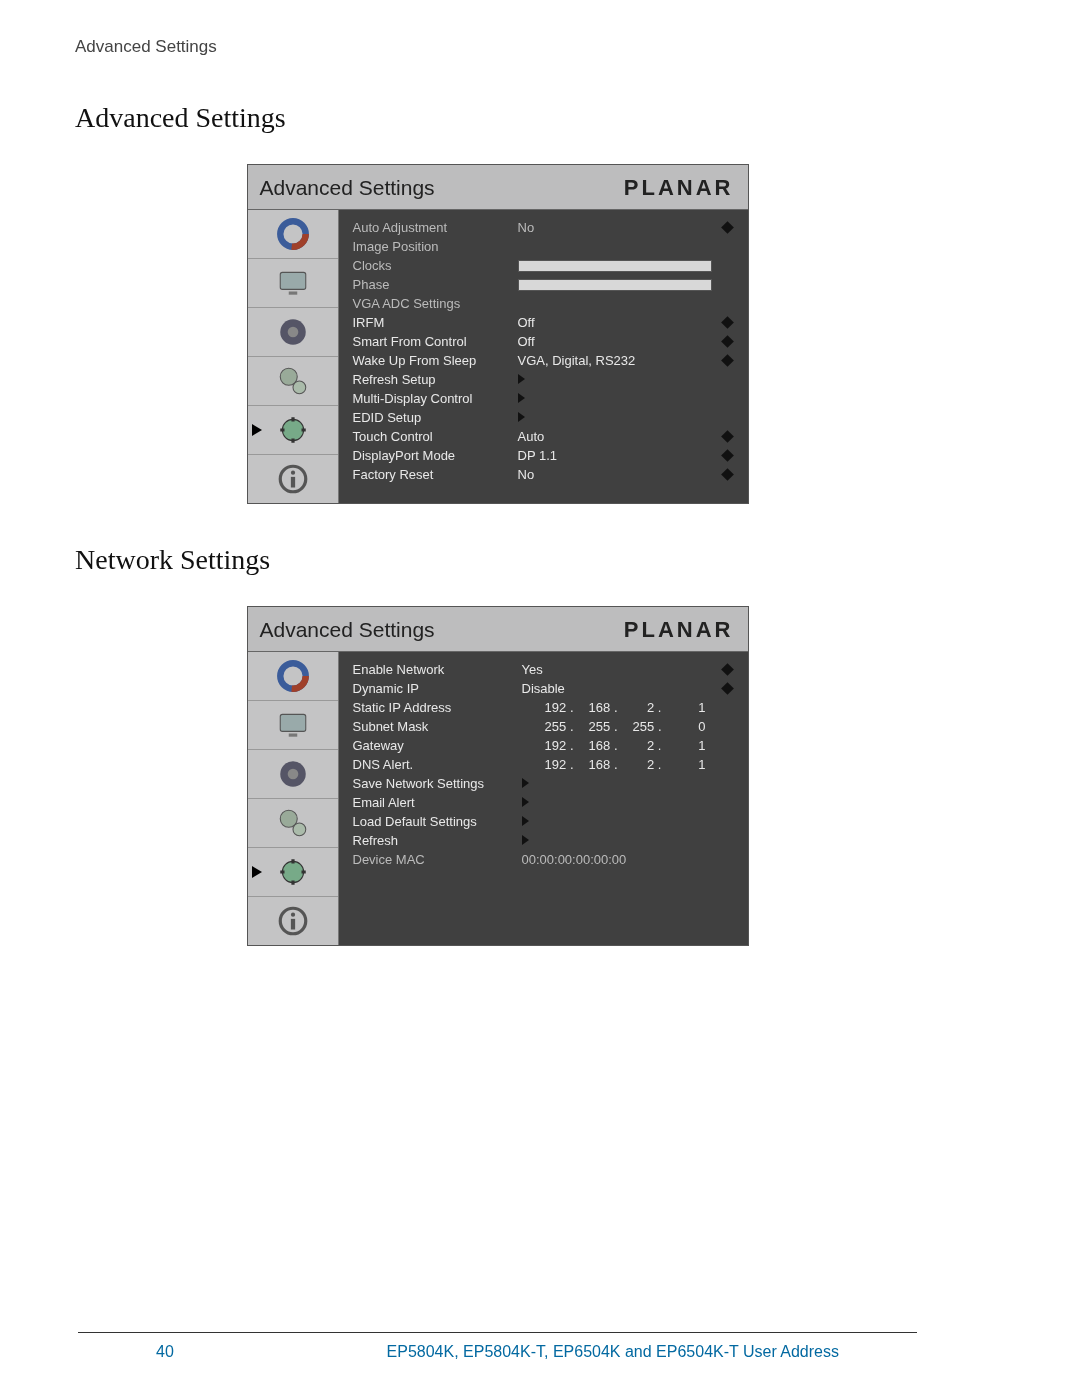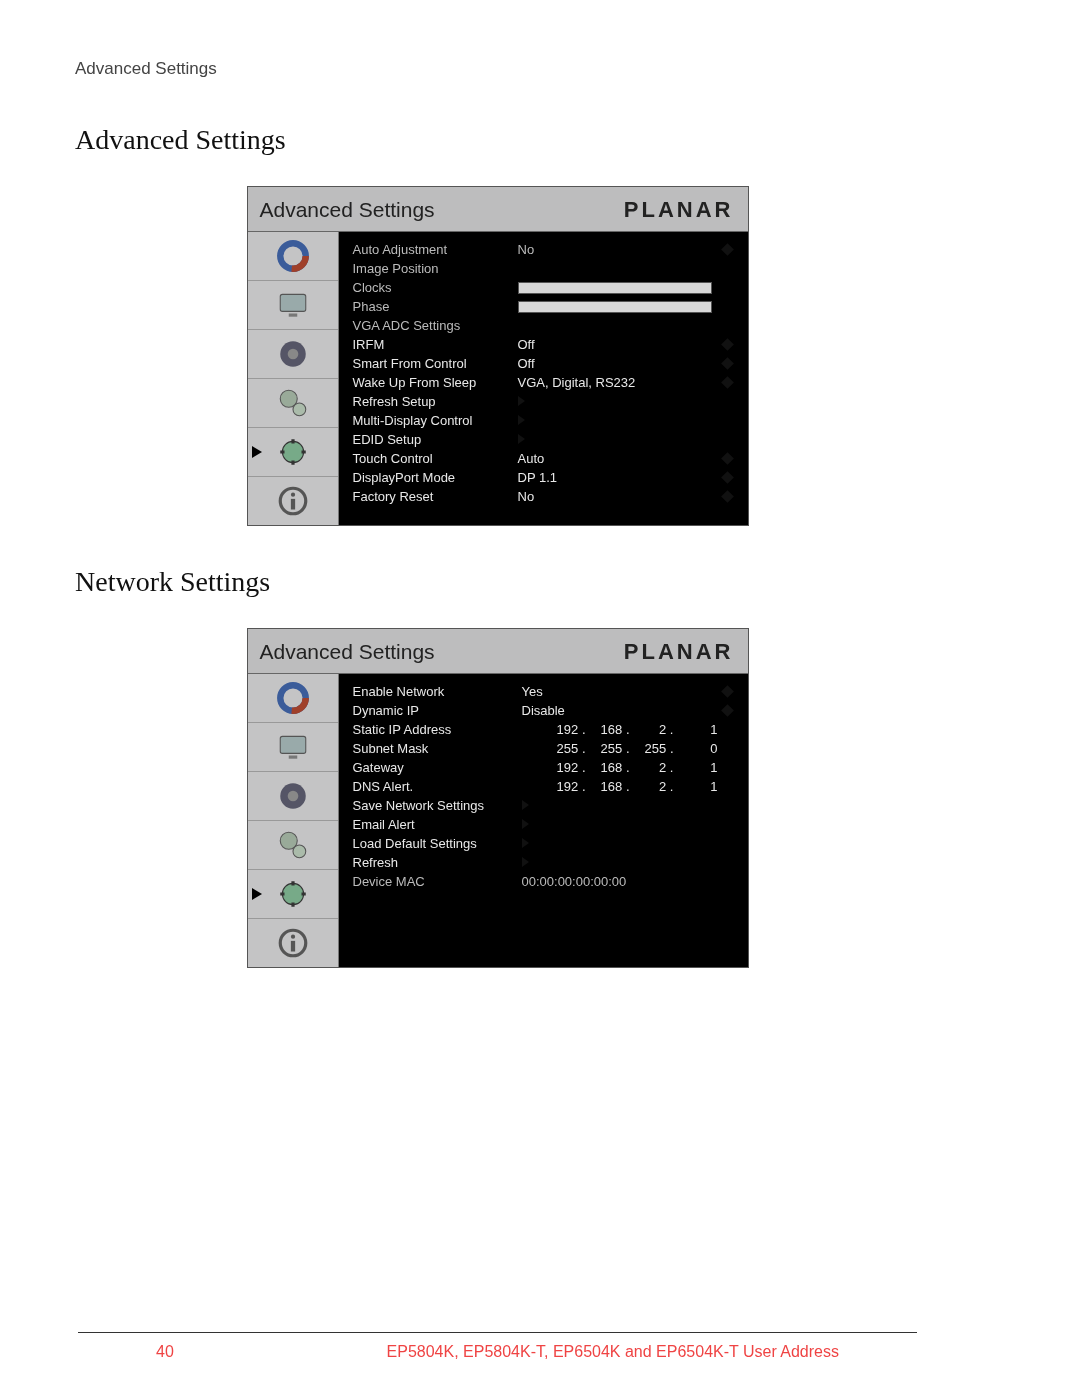--- a/index.html
+++ b/index.html
@@ -7,21 +7,21 @@
     padding: 0;
     background: #fff;
     font-family: Arial, Helvetica, sans-serif;
     color: #222;
   }
   .page {
     width: 995px;
     height: 1397px;
     position: relative;
     box-sizing: border-box;
-    padding: 59px 75px 0 75px;
+    padding: 37px 75px 0 75px;
   }
   .breadcrumb {
     font-size: 17px;
     color: #444;
     margin-bottom: 45px;
   }
   .section-title {
     font-family: Georgia, "Times New Roman", serif;
     font-size: 28px;
     color: #111;
@@ -87,21 +87,21 @@
     left: 4px;
     top: 50%;
     transform: translateY(-50%);
     width: 0; height: 0;
     border-top: 6px solid transparent;
     border-bottom: 6px solid transparent;
     border-left: 10px solid #000;
   }
   .osd-content {
     flex: 1;
-    background: #000000;
+    background: #404040;
     padding: 8px 10px 10px 14px;
     font-size: 13px;
     color: #e8e8e8;
   }
   .row {
     display: flex;
     align-items: center;
     height: 19px;
   }
   .row .label {
@@ -115,21 +115,21 @@
   }
   .row .value-left {
     flex: 1;
     text-align: left;
     white-space: nowrap;
     padding-left: 4px;
   }
   .row .ip {
     flex: 1;
     display: flex;
-    justify-content: flex-end;
+    justify-content: center;
     gap: 0;
   }
   .row .ip span {
     width: 44px;
     text-align: right;
   }
   .row .adj {
     width: 20px;
     text-align: center;
   }
@@ -156,21 +156,21 @@
   }
   .footer {
     position: absolute;
     left: 0;
     right: 0;
     bottom: 36px;
     padding: 0 78px;
     display: flex;
     justify-content: space-between;
     font-size: 16px;
-    color: #ef4444;
+    color: #0369a1;
     border-top: 1px solid #444;
     padding-top: 8px;
     margin: 0 78px;
   }
   .footer-line {
     position: absolute;
     left: 78px; right: 78px;
     bottom: 64px;
     border-top: 1px solid #333;
   }

